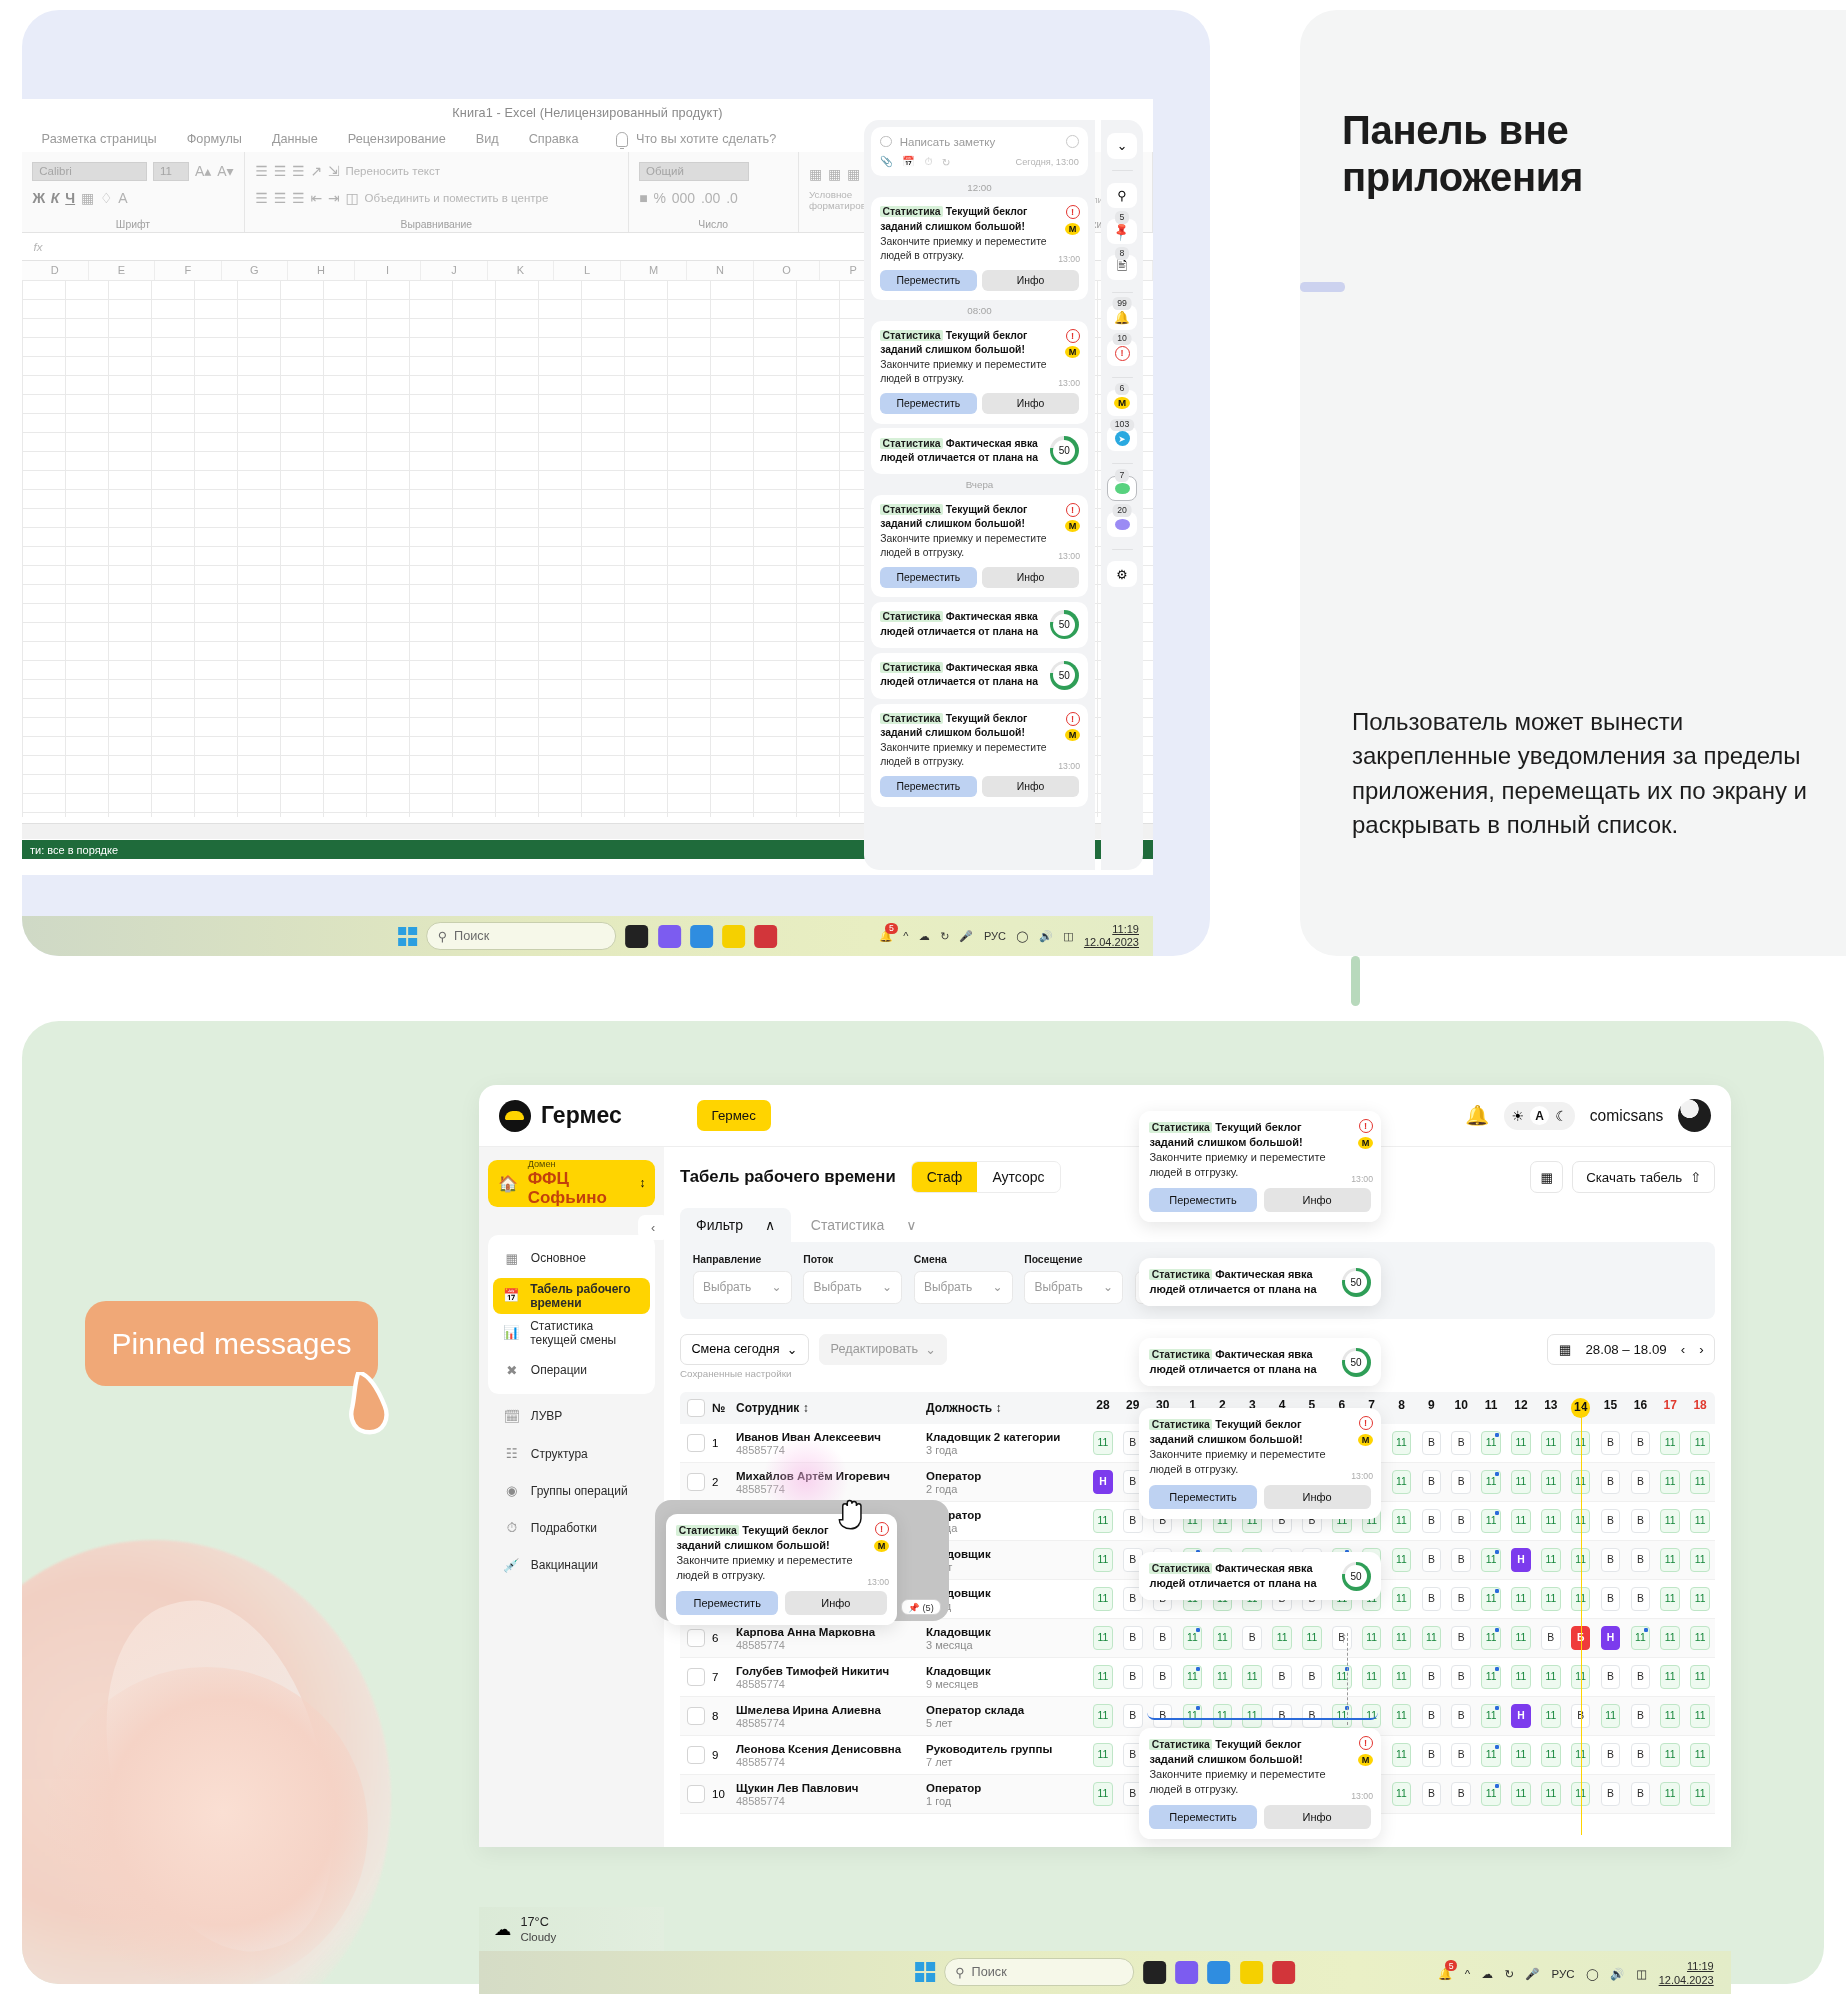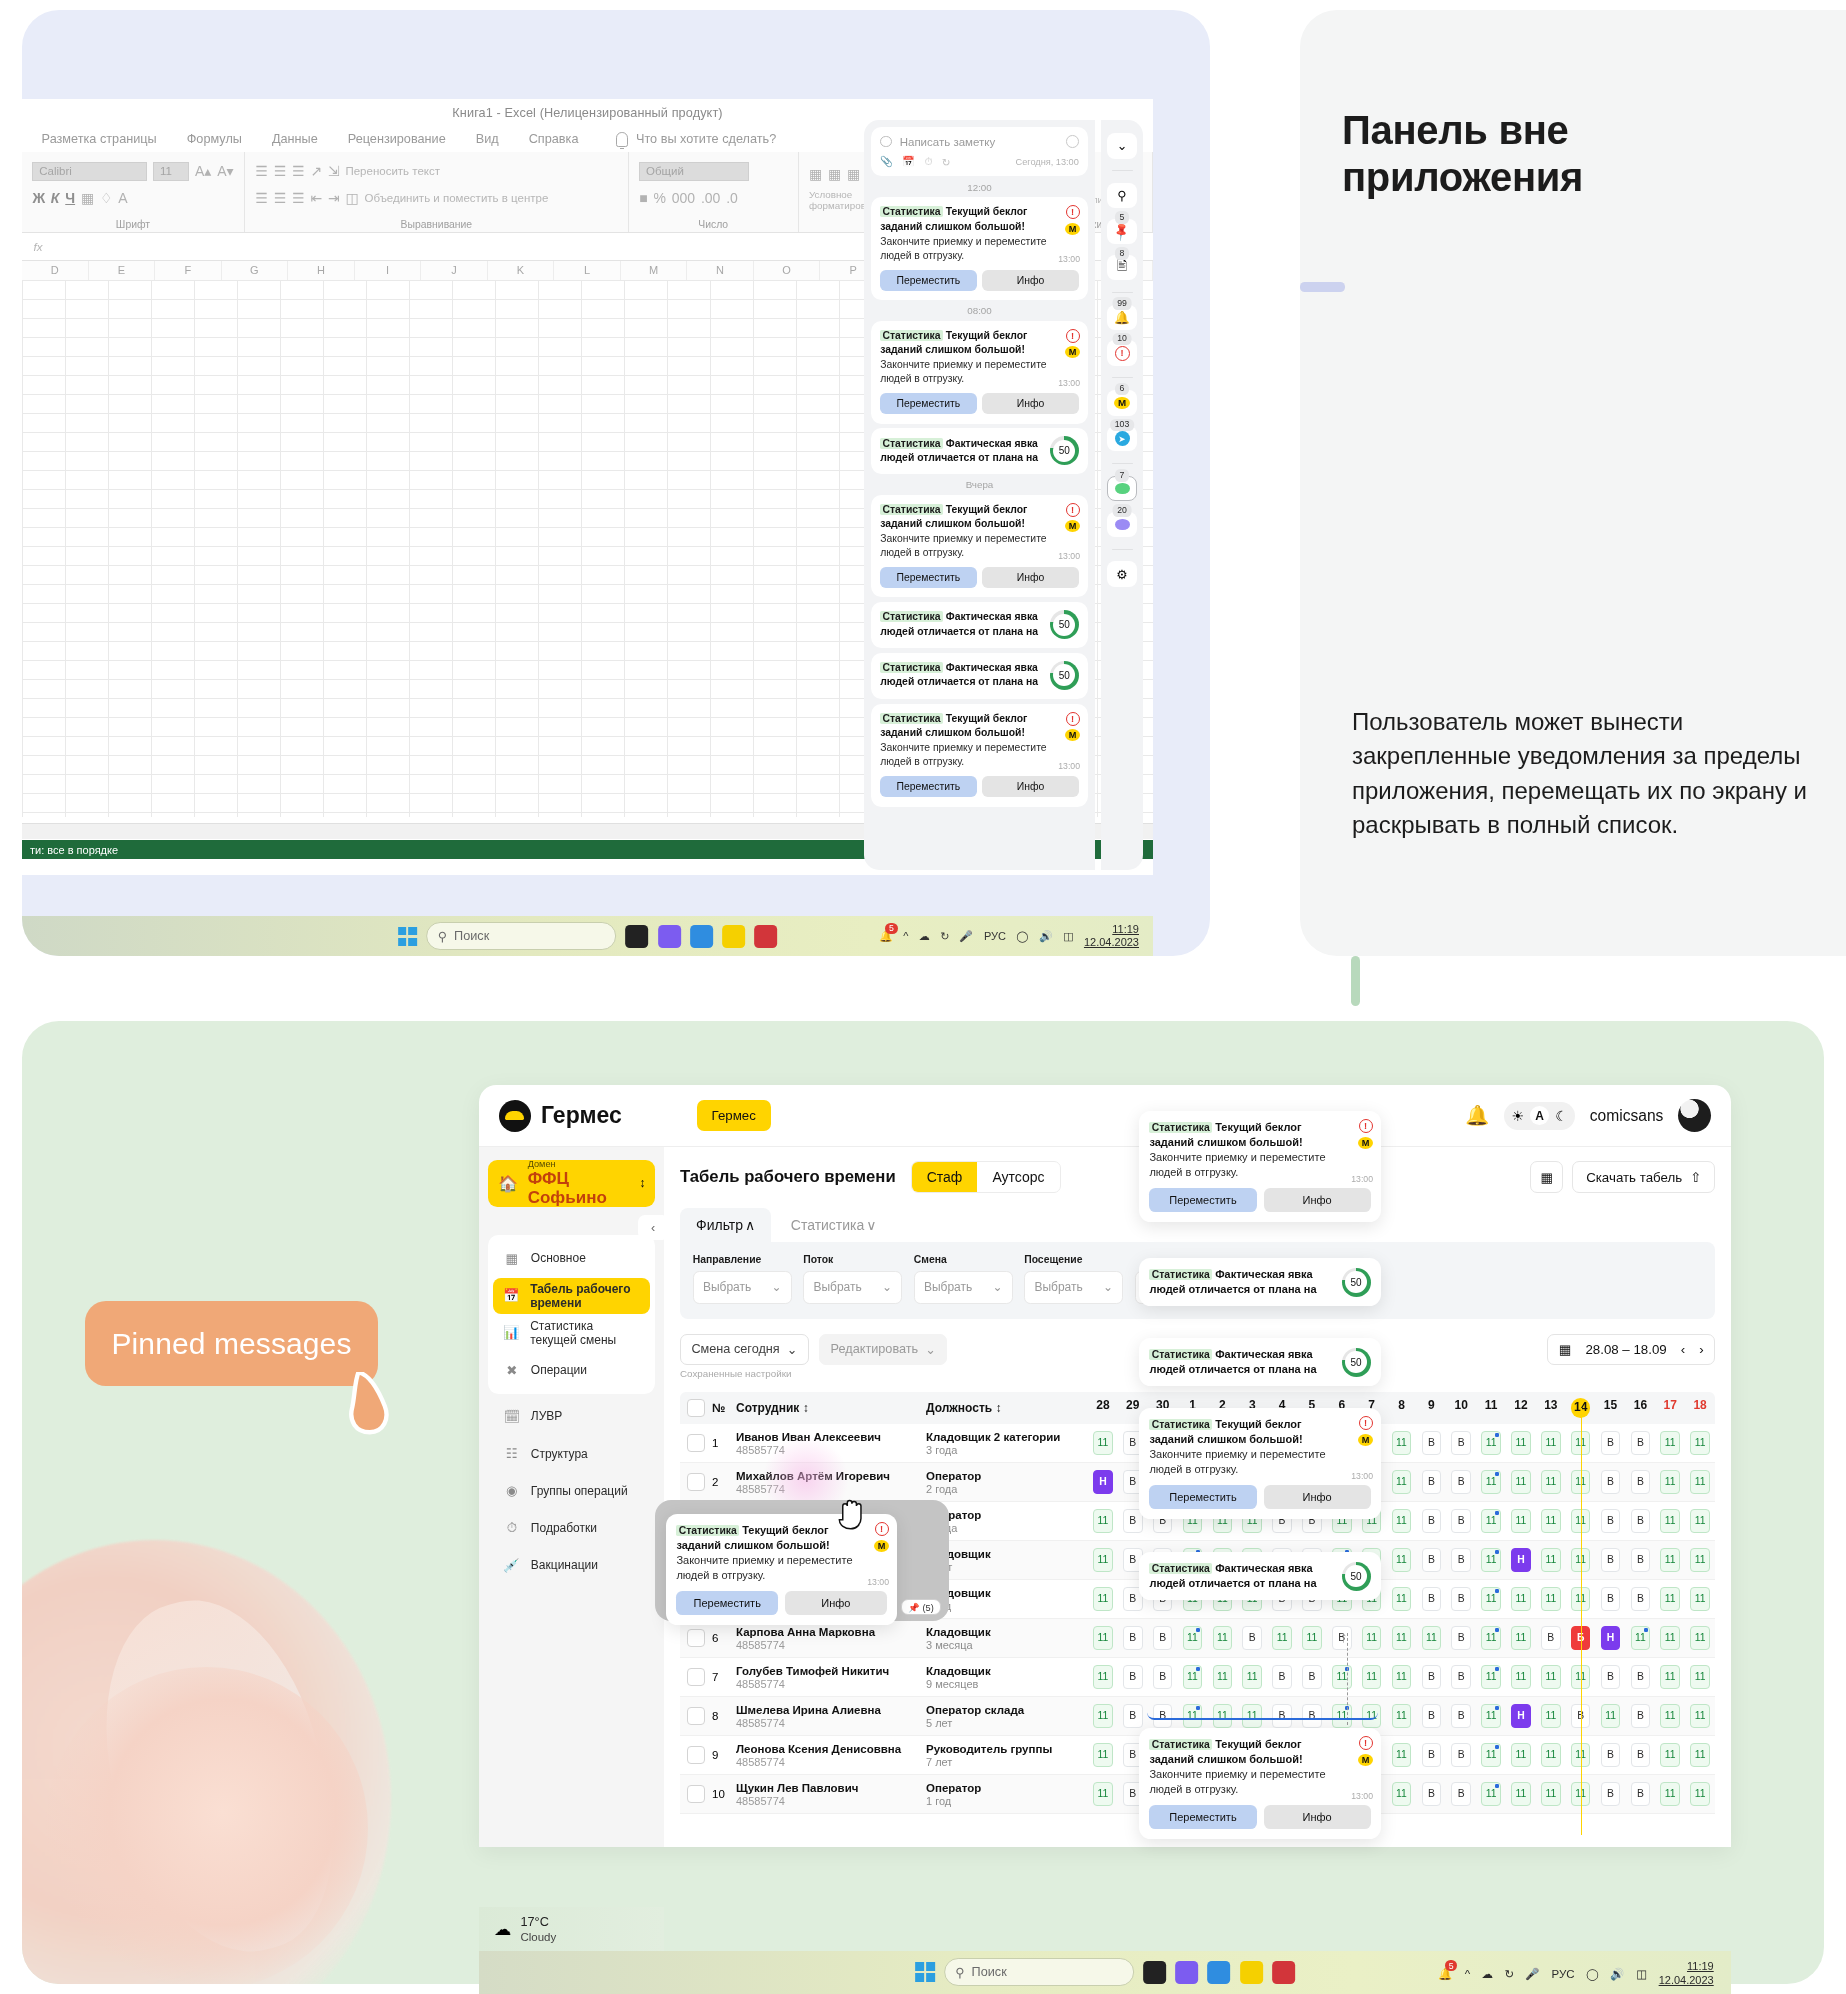--- a/index.html
+++ b/index.html
@@ -328,40 +328,40 @@
   .seg div { padding: 7px 15px; font-size: 14px; color: #111; }
   .seg div.on { background: #ffd400; }
   .hdr-tools { margin-left: auto; display: flex; align-items: center; gap: 9.2px; }
   .pill-btn {
     border: 0.6px solid #e6e6e6; border-radius: 7px; padding: 7.5px 12.7px; font-size: 13.3px;
     color: #111; display: flex; align-items: center; gap: 8px; background: #fff;
   }
 
   .tabs-row { display: flex; align-items: flex-end; gap: 3.5px; margin-top: 15px; }
   .tab {
-    padding: 9.2px 16px; font-size: 14px; color: #9a9a9a; display:flex; gap: 2px; align-items:center;
+    padding: 9.2px 16px; font-size: 14px; color: #9a9a9a; display:flex; gap: 22px; align-items:center;
     border-radius: 8px 8px 0 0;
   }
   .tab.on { background: #f3f5f7; color: #111; }
   .filters {
     background: #f3f5f7; border-radius: 0 8px 8px 8px; padding: 11.5px 12.7px 15px; display: flex; gap: 11.5px;
   }
   .f-col { display: flex; flex-direction: column; gap: 5.8px; }
   .f-lbl { font-size: 10.4px; font-weight: bold; color: #1c1c1c; }
   .f-sel {
     background: #fff; border: 0.6px solid #e8e8e8; border-radius: 6.3px; width: 99px; height: 33px;
     display: flex; align-items: center; justify-content: space-between; padding: 0 9.2px;
     font-size: 12px; color: #9a9a9a;
   }
   .f-sel.wide { width: 134px; }
 
   .savedrow { display: flex; align-items: flex-start; gap: 10.4px; margin-top: 15px; }
   .saved-btn {
     background: #fff; border: 0.6px solid #e2e2e2; border-radius: 7px; padding: 7px 10.4px;
-    font-size: 12.7px; color: #404040; display: flex; gap: 7px; align-items: center;
+    font-size: 12.7px; color: #000000; display: flex; gap: 7px; align-items: center;
   }
   .saved-btn.muted { background: #f3f3f3; border-color: #f3f3f3; color: #9a9a9a; }
   .saved-cap { font-size: 9.8px; color: #aaaaaa; margin-top: 3.5px; }
   .daterange {
     margin-left: auto; border: 0.6px solid #e4e4e4; border-radius: 7px; height: 31px;
     display: flex; align-items: center; gap: 14px; padding: 0 10.4px; font-size: 13.3px; color: #111;
   }
 
   
   .tbl { margin-top: 12.7px; width: 100%; }

